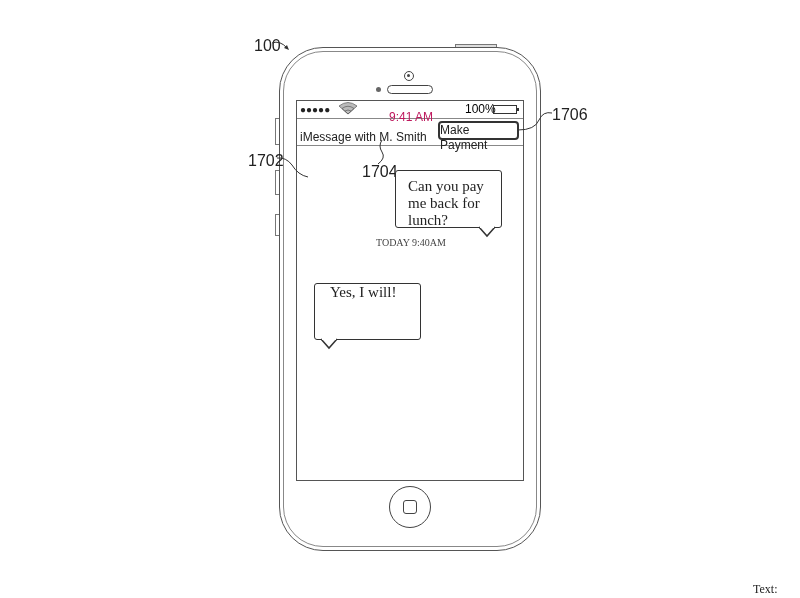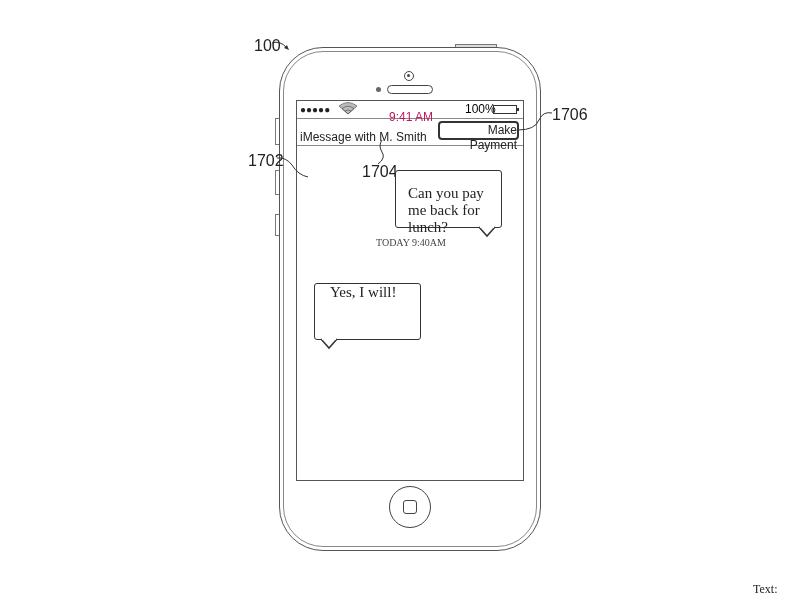--- a/index.html
+++ b/index.html
@@ -20,24 +20,24 @@
   .statusbar { left:297px; top:101px; width:226px; height:17px; border-bottom:1px solid #888; font-size:12px; }
   .dots { left:3px; top:3px; letter-spacing:0px; font-size:10px; color:#222; }
   .wifi { left:41px; top:0px; }
   .time { left:92px; top:1px; color:#be185d;margin-top:8px; }
   .battery-pct { left:168px; top:1px; color:#000000; }
   .battery { left:196px; top:4px; width:24px; height:9px; border:1px solid #333; box-sizing:border-box; }
   .battery::after { content:""; position:absolute; right:-3px; top:2px; width:2px; height:3px; background:#333; }
   .navbar { left:297px; top:118px; width:226px; height:27px; border-bottom:1px solid #888; font-size:12px; }
   .nav-title { left:3px; top:12px; color:#222; }
   .pay-btn { left:141px; top:3px; width:81px; height:19px; border:2px solid #333; border-radius:4px;
-             box-sizing:border-box; font-size:12px; color:#222; text-align:right; line-height:15px; background:#fff; }
+             box-sizing:border-box; font-size:12px; color:#222; text-align:left; line-height:15px; background:#fff; }
   .bubble { border:1.5px solid #333; border-radius:3px; box-sizing:border-box; background:#fff;
             font-family:"Liberation Serif", serif; font-size:15px; color:#222; }
-  .bubble1 { left:395px; top:170px; width:107px; height:58px; padding:14px 0 0 12px; line-height:17px; }
+  .bubble1 { left:395px; top:170px; width:107px; height:58px; padding:7px 0 0 12px; line-height:17px; }
   .bubble2 { left:314px; top:283px; width:107px; height:57px; padding:0 0 0 15px; }
   .ts { left:376px; top:237px; font-family:"Liberation Serif", serif; font-size:10px; color:#444; }
   .home { left:389px; top:486px; width:42px; height:42px; border:1.5px solid #444; border-radius:50%; box-sizing:border-box; }
   .home-sq { left:403px; top:500px; width:14px; height:14px; border:1.5px solid #444; border-radius:3px; box-sizing:border-box; }
   .ref { font-size:16px; color:#222; }
   .credit { left:753px; top:582px; font-family:"Liberation Serif", serif; font-size:12px; color:#222; }
 </style>
 </head>
 <body>
 

